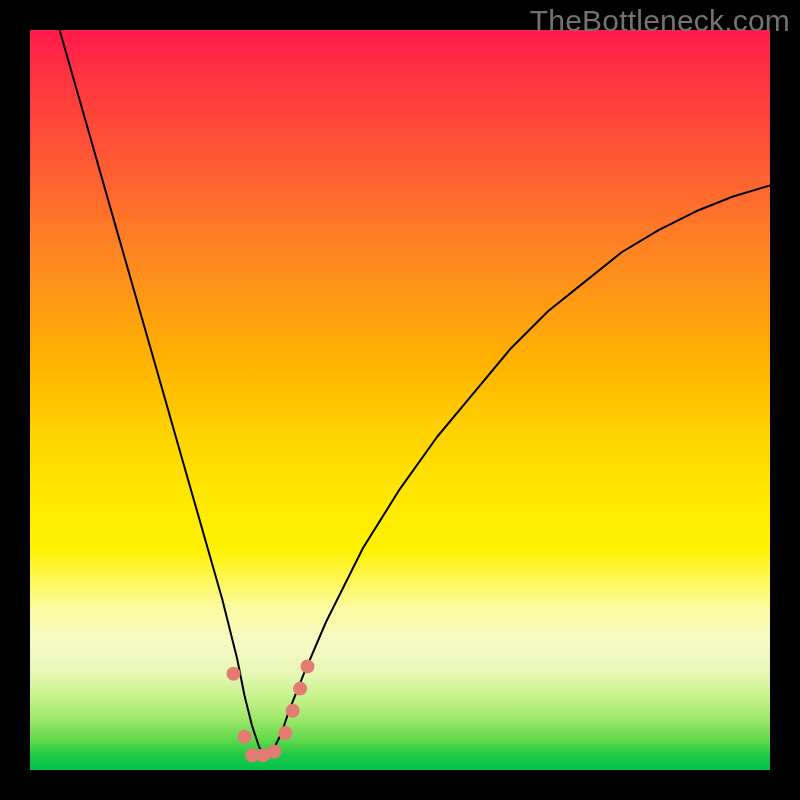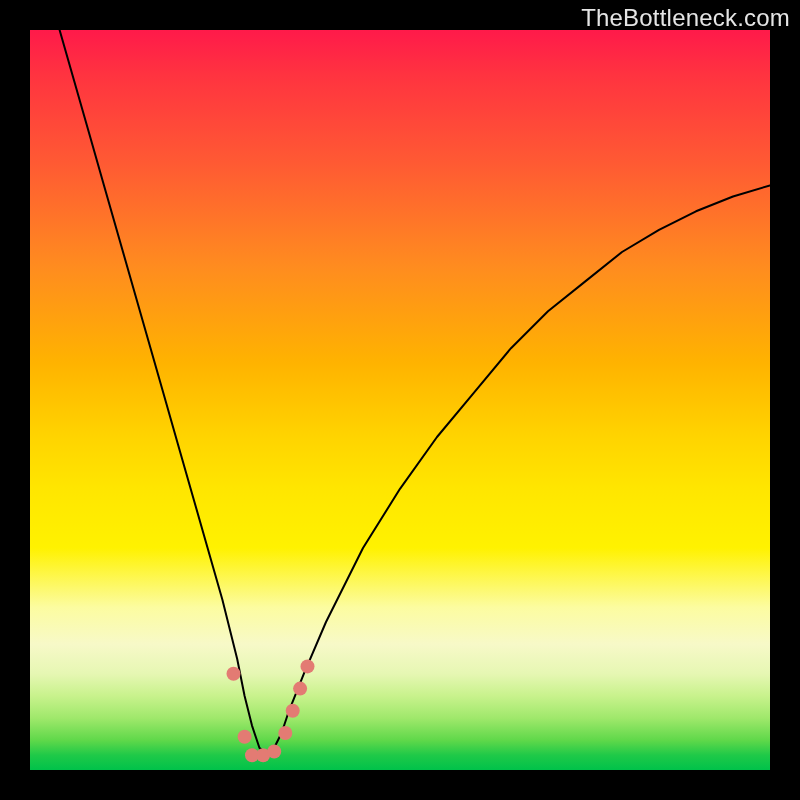--- a/index.html
+++ b/index.html
@@ -46,23 +46,23 @@
   .curve-svg {
     position: absolute;
     top: 0; left: 0;
     width: 740px; height: 740px;
   }
   .watermark-link {
     position: absolute;
     top: 4px;
     right: 10px;
     font-family: Arial, Helvetica, sans-serif;
-    font-size: 24px;
+    font-size: 30px;
     font-weight: 400;
-    color: #e5e5e5;
+    color: #737373;
     letter-spacing: 0.2px;
     user-select: none;
     text-decoration: none;
   }
 </style>
 </head>
 <body>
 
 <div class="frame">
   <div class="plot-area">

